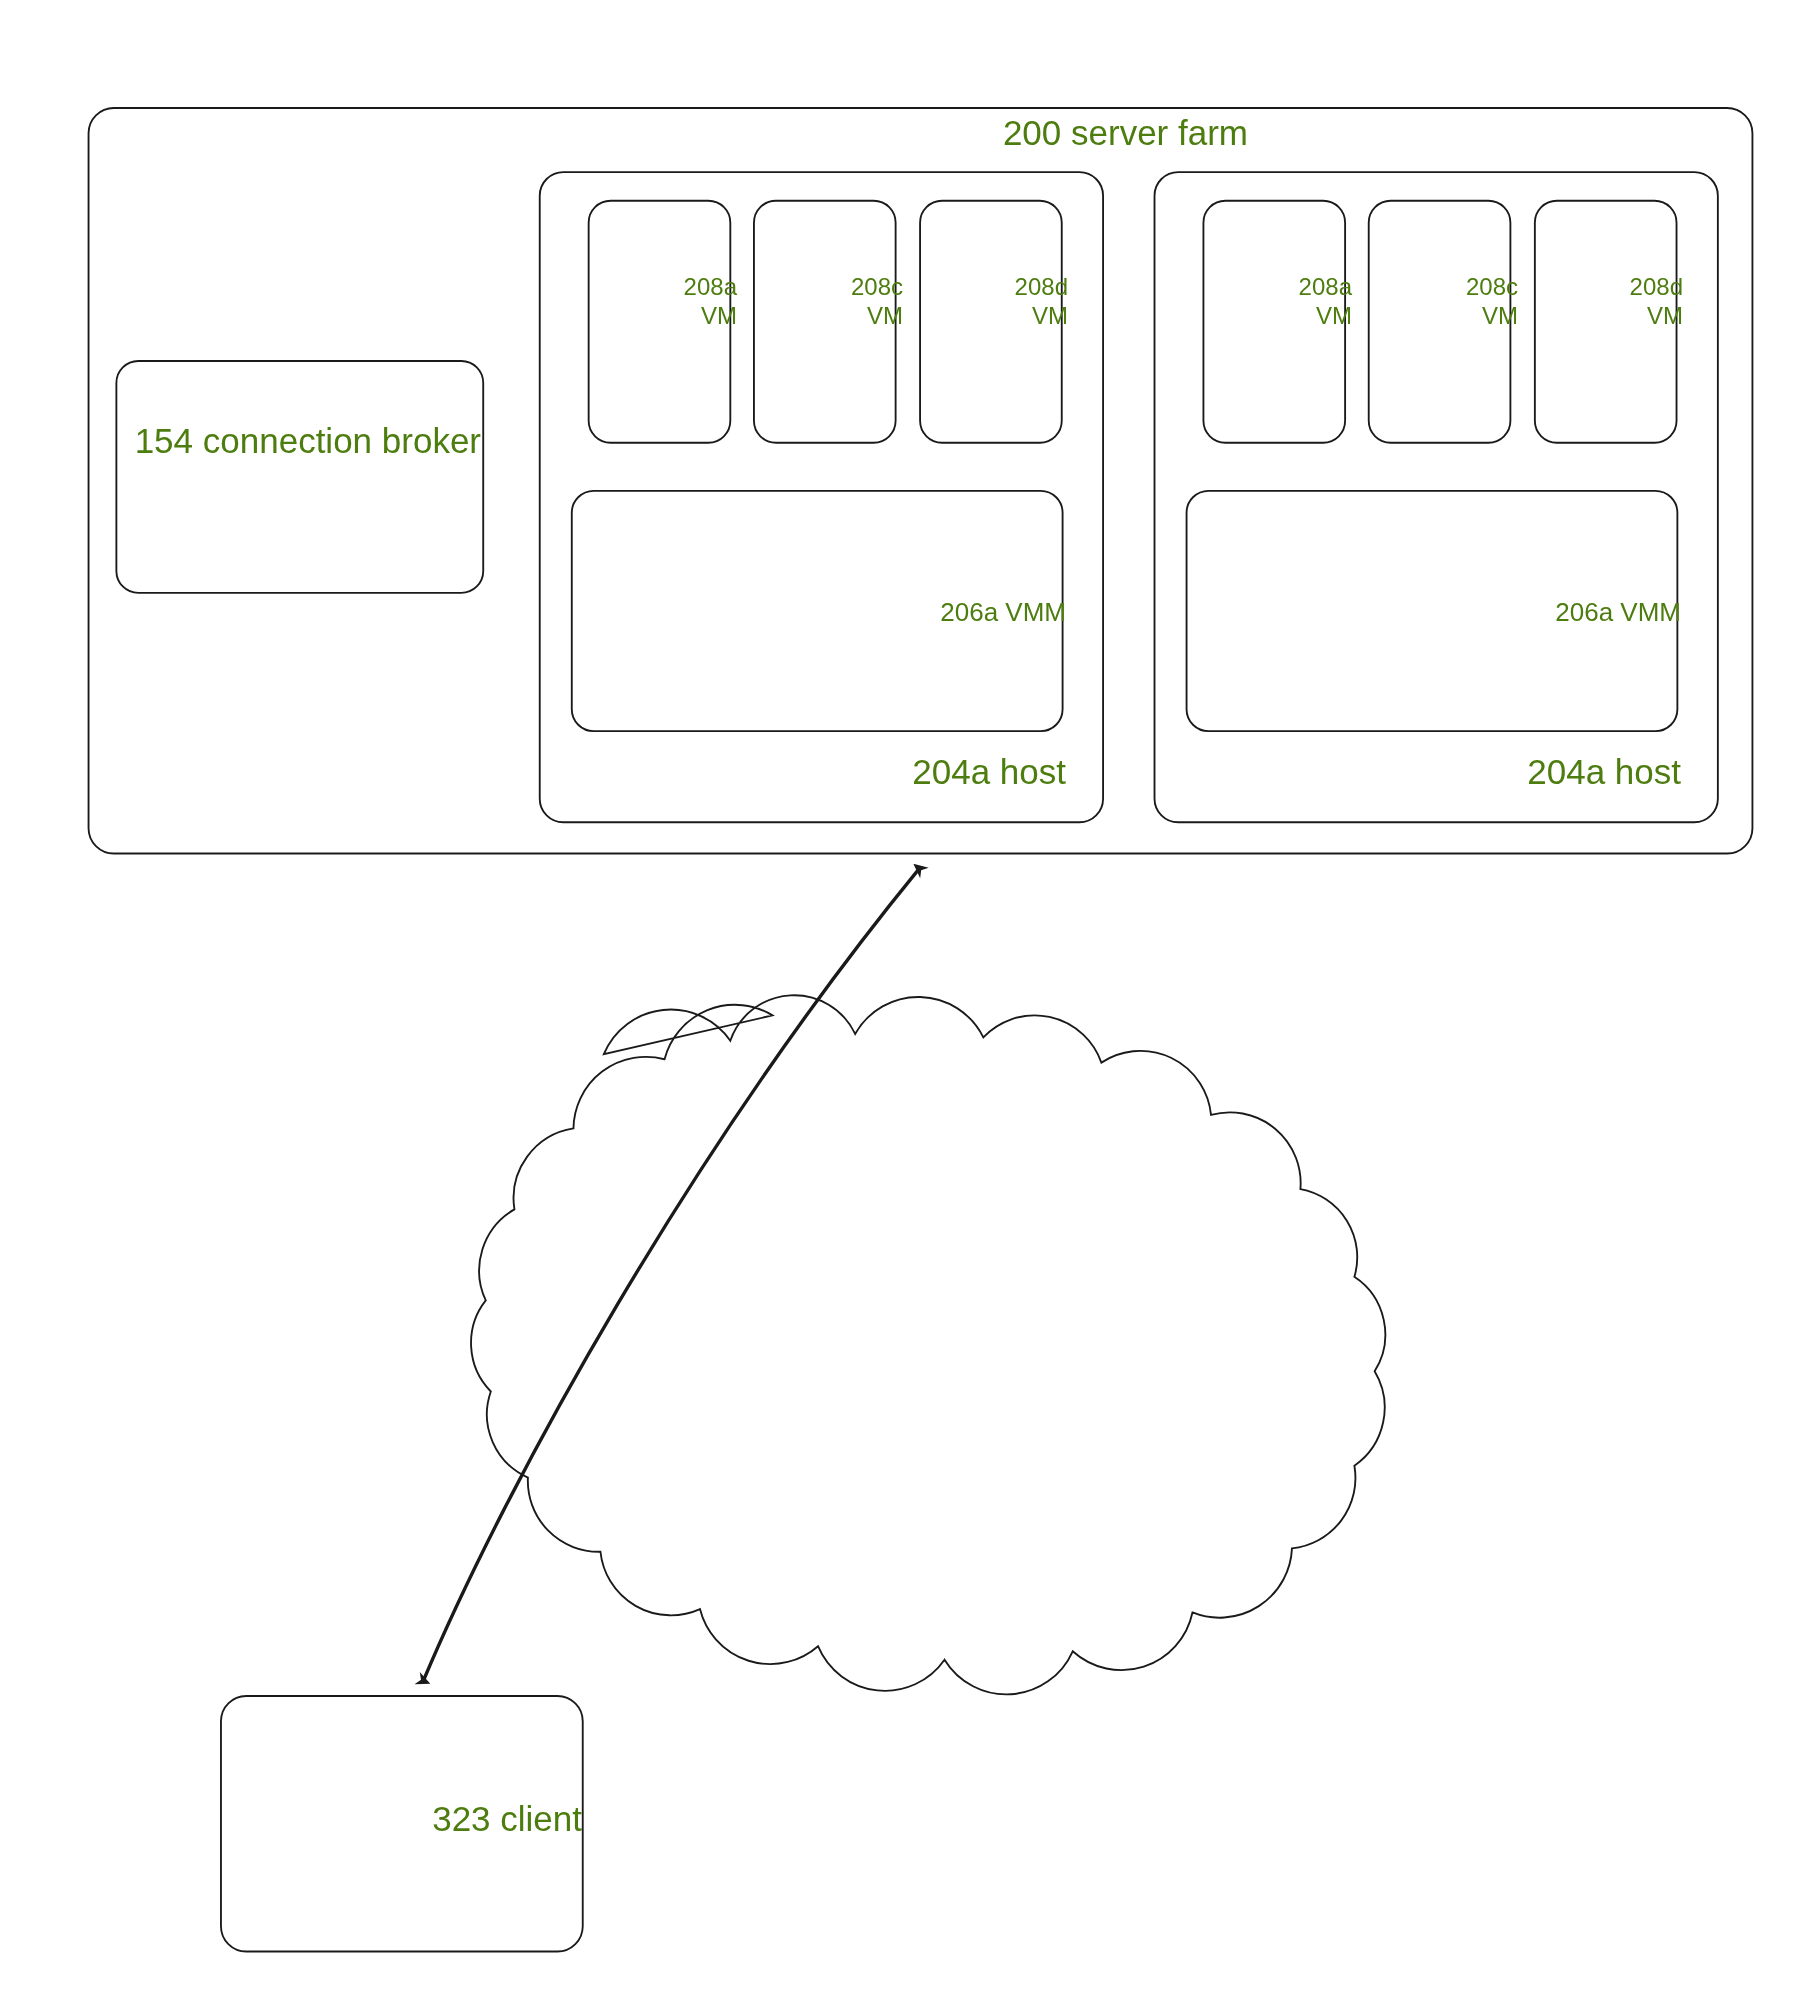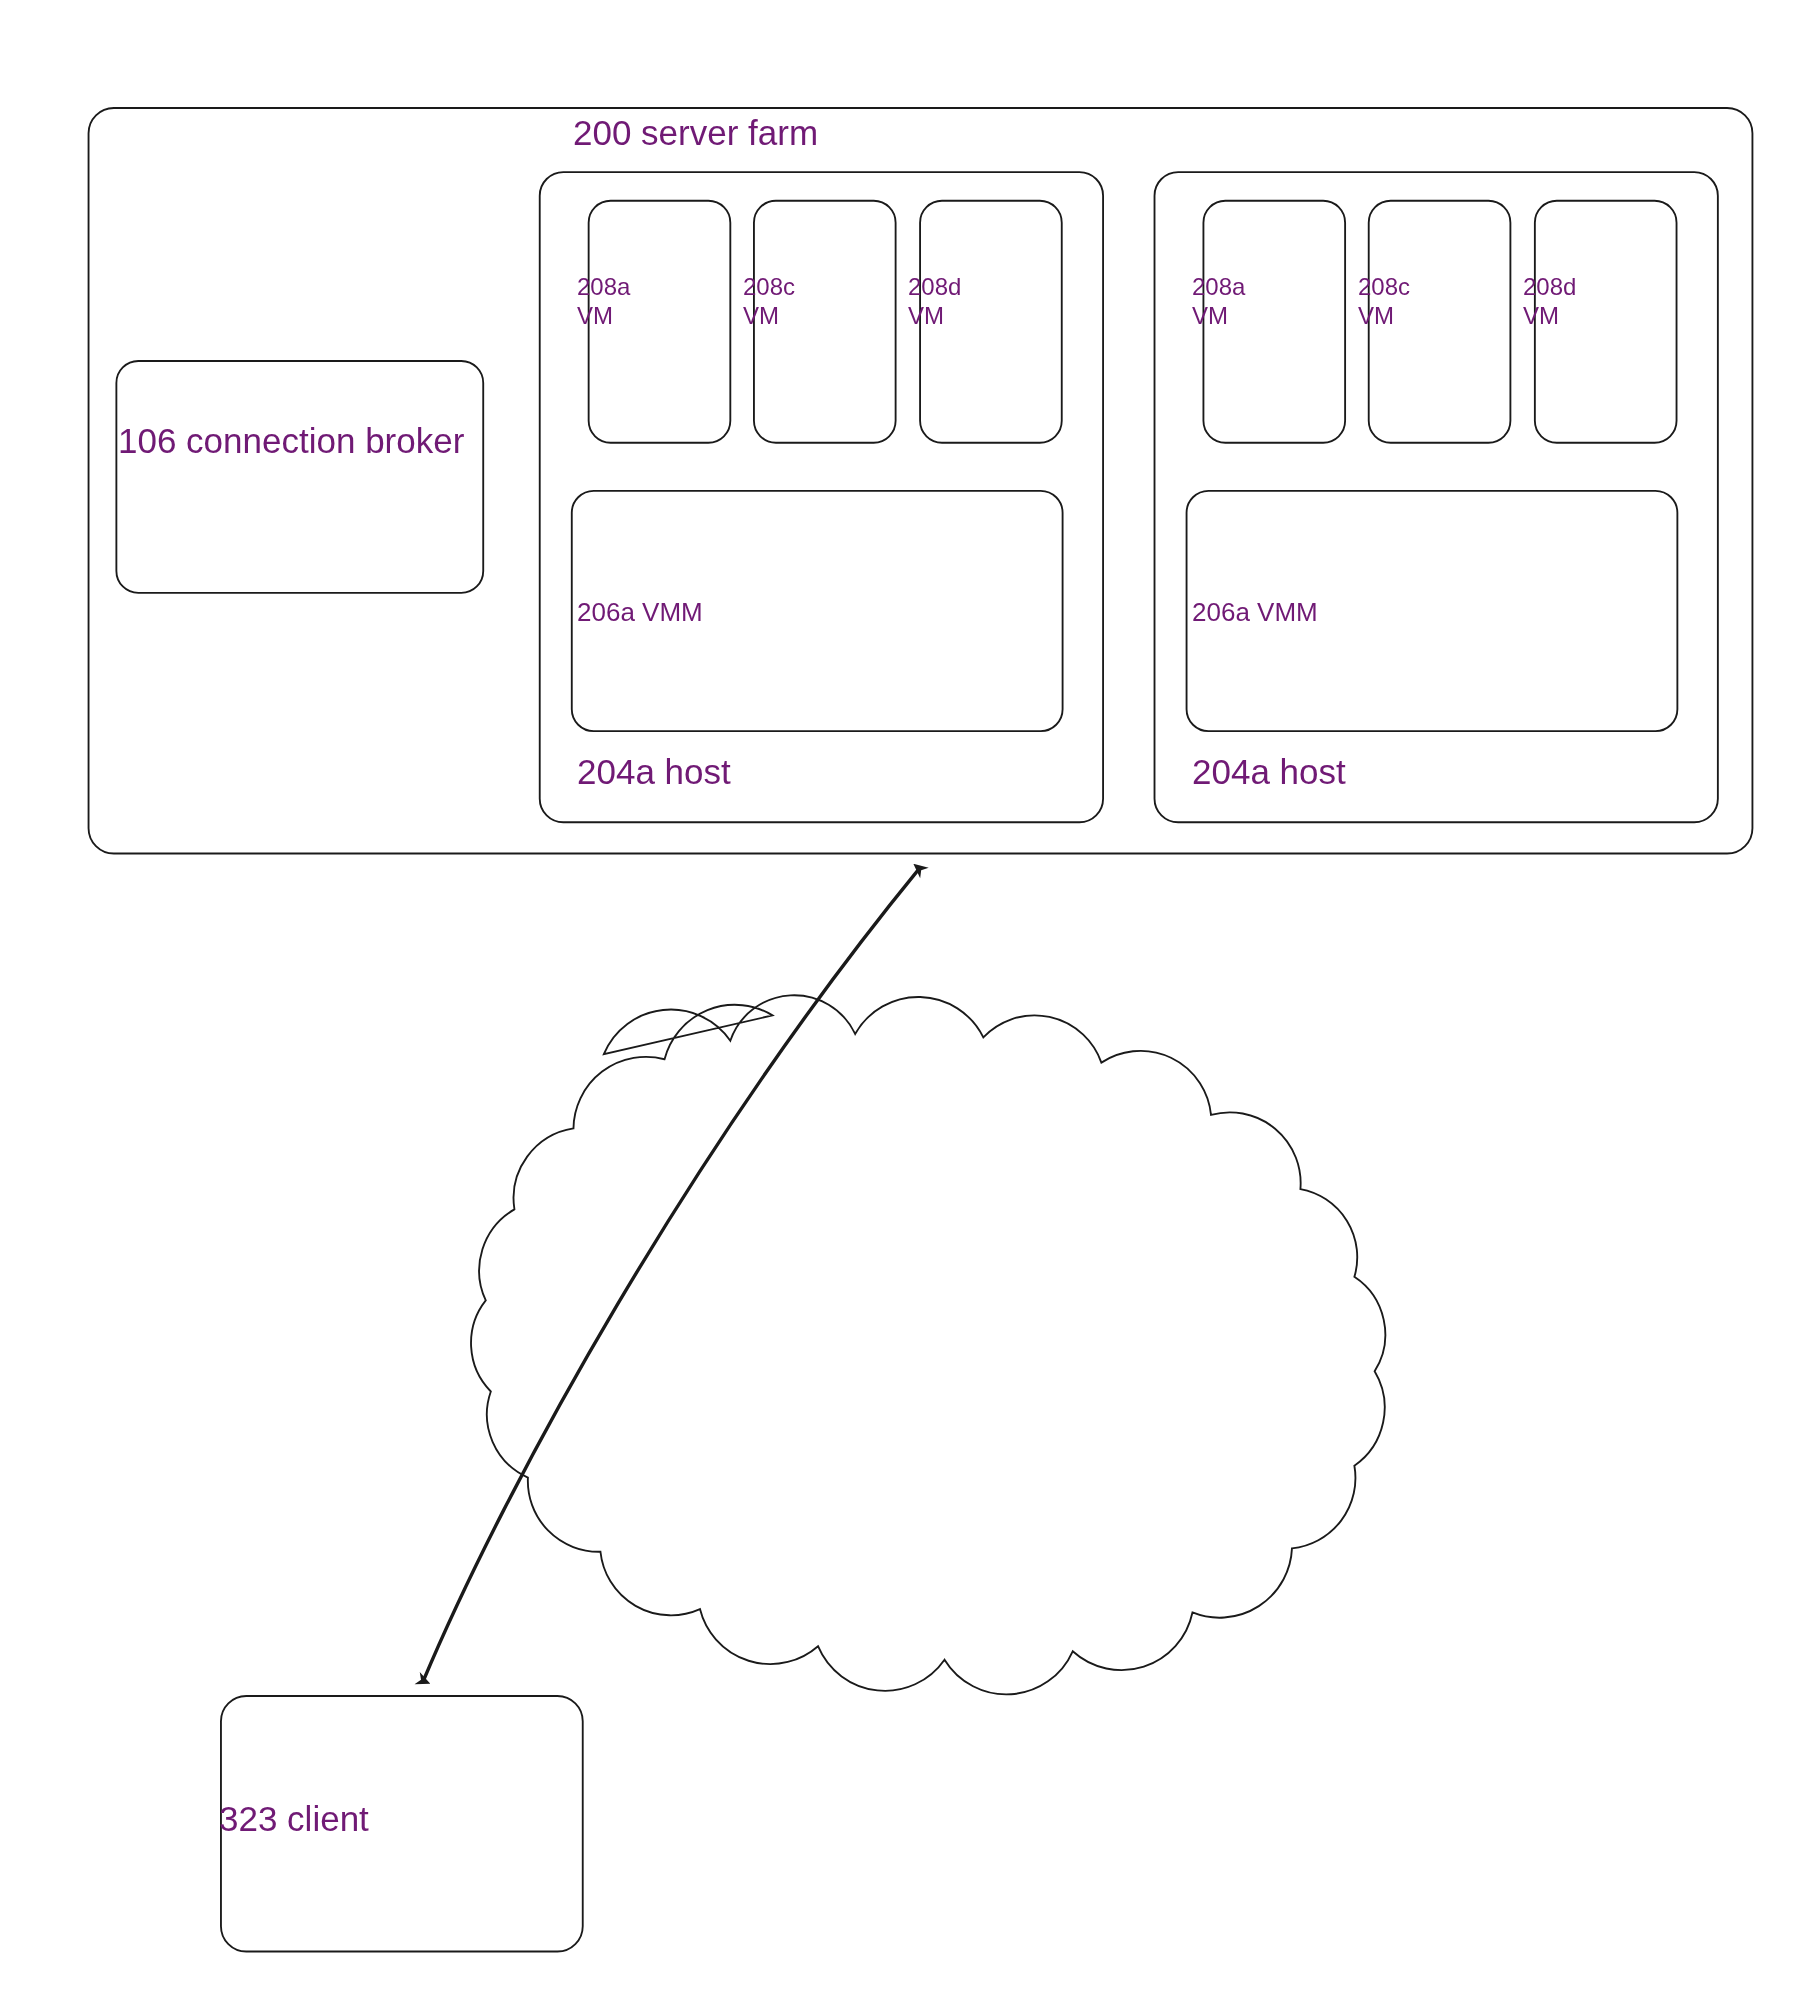--- a/index.html
+++ b/index.html
@@ -21,23 +21,23 @@
   }
   #diagram-svg {
     position: absolute;
     left: 0;
     top: 0;
     width: 1814px;
     height: 2008px;
   }
   .lbl {
     position: absolute;
-    text-align: left;
+    text-align: right;
     line-height: 1.22;
-    color: #701a75;
+    color: #4d7c0f;
     white-space: pre-line;
     -webkit-font-smoothing: antialiased;
   }
 
   
   #lbl-farm-title {
     left: 573px; top: 112px; width: 675px;
     font-size: 35px;
   }
   #lbl-broker {
@@ -139,21 +139,21 @@
              Z"></path>
 
     <rect x="262" y="2011" width="429" height="303" rx="30" ry="30" fill="none" stroke="#1a1a1a" stroke-width="2.2"></rect>
 
     <path d="M 502,1993 C 600,1760 820,1360 1090,1030" fill="none" stroke="#1a1a1a" stroke-width="4" marker-start="url(#arrowUp)" marker-end="url(#arrowUp)"></path>
 
   </svg>
 
   <div class="lbl" id="lbl-farm-title">200 server farm</div>
 
-  <div class="lbl" id="lbl-broker">106 connection broker</div>
+  <div class="lbl" id="lbl-broker">154 connection broker</div>
 
   <div class="lbl lbl-vm" id="lbl-vm-a1">208a
 VM</div>
   <div class="lbl lbl-vm" id="lbl-vm-c1">208c
 VM</div>
   <div class="lbl lbl-vm" id="lbl-vm-d1">208d
 VM</div>
 
   <div class="lbl lbl-vm" id="lbl-vm-a2">208a
 VM</div>

